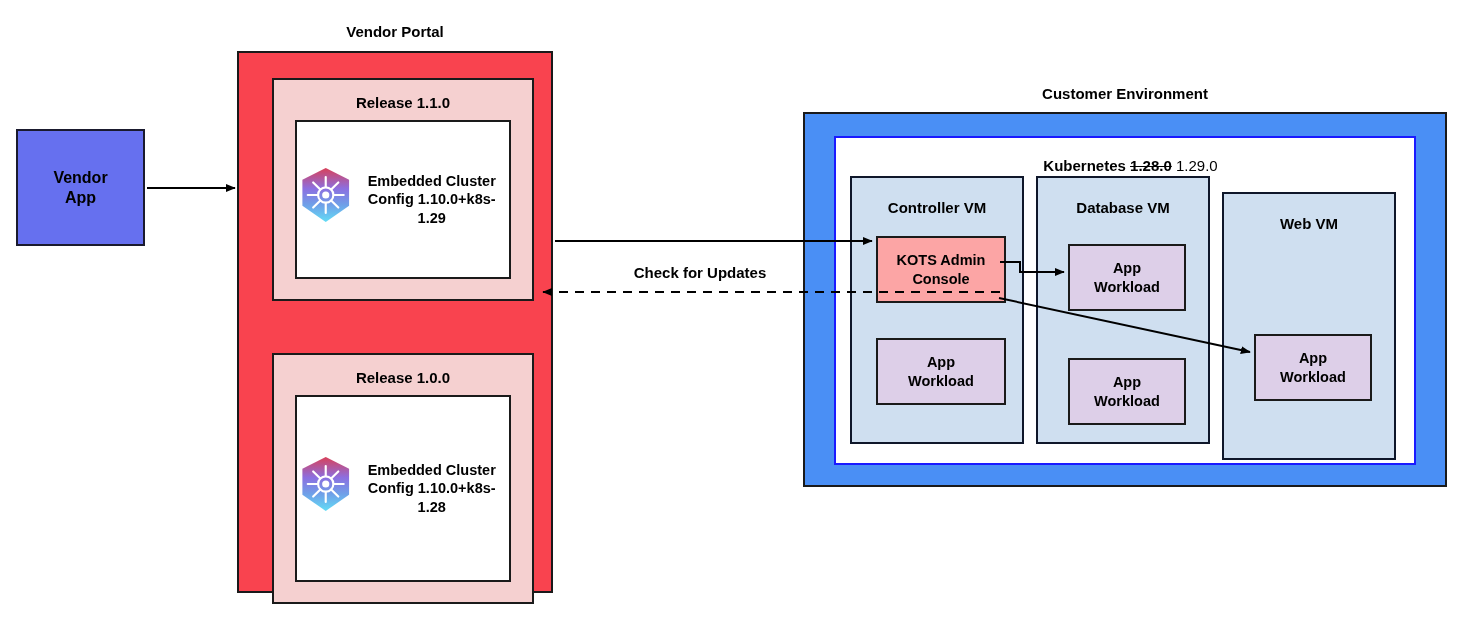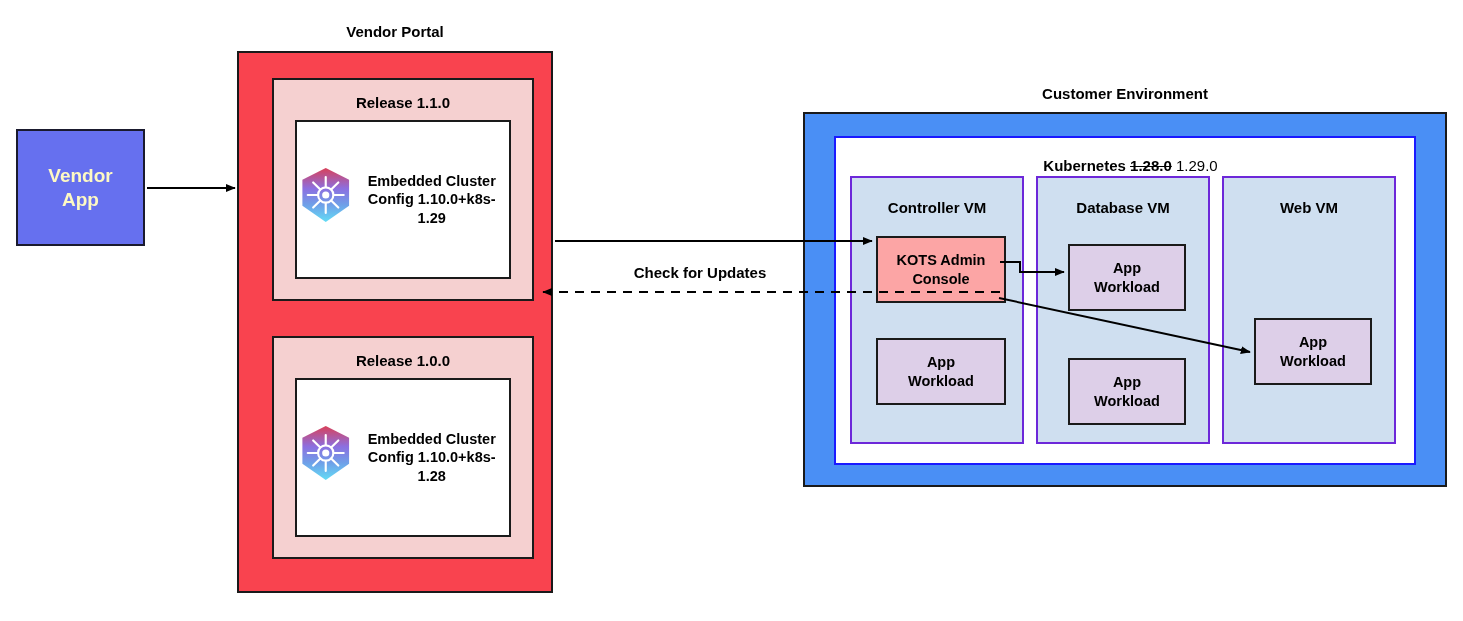--- a/index.html
+++ b/index.html
@@ -46,39 +46,39 @@
   }
 
   
   .vendor-app {
     left: 16px; top: 129px; width: 129px; height: 117px;
     background: #6670ef;
     border: 2px solid #1a1a2e;
     display: flex; align-items: center; justify-content: center;
   }
   .vendor-app .node-label {
-    color: #fef9c3;
-    font-size: 19px;
+    color: #000000;
+    font-size: 16px;
     line-height: 1.22;
   }
 
   
   .vendor-portal-title { left: 237px; top: 23px; width: 316px; }
   .vendor-portal {
     left: 237px; top: 51px; width: 316px; height: 542px;
     background: #f9434f;
     border: 2px solid #1a1a1a;
   }
   .release-box {
     background: #f5d0d0;
     border: 2px solid #1a1a1a;
     left: 264px; width: 262px; margin-left: 8px;
   }
   .release-1 { top: 78px; height: 223px; }
-  .release-0 { top: 336px; height: 223px; }
+  .release-0 { top: 353px; height: 251px; }
   .release-title { position: absolute; left: 0; right: 0; top: 14px; }
   .release-inner {
     position: absolute;
     left: 21px; right: 21px; top: 40px; bottom: 20px;
     background: #ffffff;
     border: 2px solid #1a1a1a;
     display: flex;
     align-items: center;
     justify-content: space-between;
   }
@@ -102,26 +102,26 @@
     position: absolute; left: 0; right: 0; top: 19px;
     text-align: center; white-space: nowrap;
     font-size: 15px; color: #000; padding-left: 11px;
   }
   .k8s-version .kw { font-weight: bold; }
   .k8s-version .old { font-weight: bold; text-decoration: line-through; }
   .k8s-version .new { font-weight: normal; }
 
   .vm {
     background: #cfdff0;
-    border: 2px solid #6d28d9;
+    border: 2px solid #0f172a;
     top: 176px; height: 268px;
   }
   .vm-controller { left: 850px; width: 174px; }
   .vm-database  { left: 1036px; width: 174px; }
-  .vm-web       { left: 1222px; width: 174px; }
+  .vm-web       { left: 1222px; width: 174px; margin-top: 16px; }
   .vm-title { position: absolute; left: 0; right: 0; top: 21px; }
 
   .unit {
     position: absolute;
     border: 2px solid #1a1a1a;
     display: flex; align-items: center; justify-content: center;
   }
   .unit .node-label { font-size: 14.5px; }
   .kots { background: #fca5a5; }
   .workload { background: #ddcfe8; }

